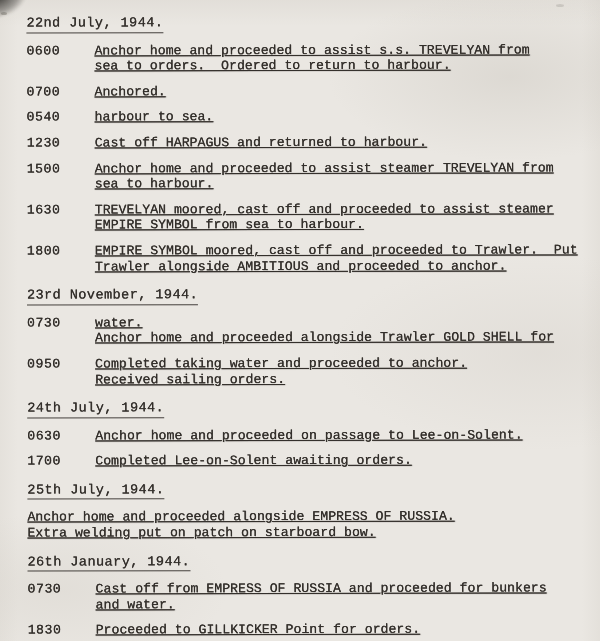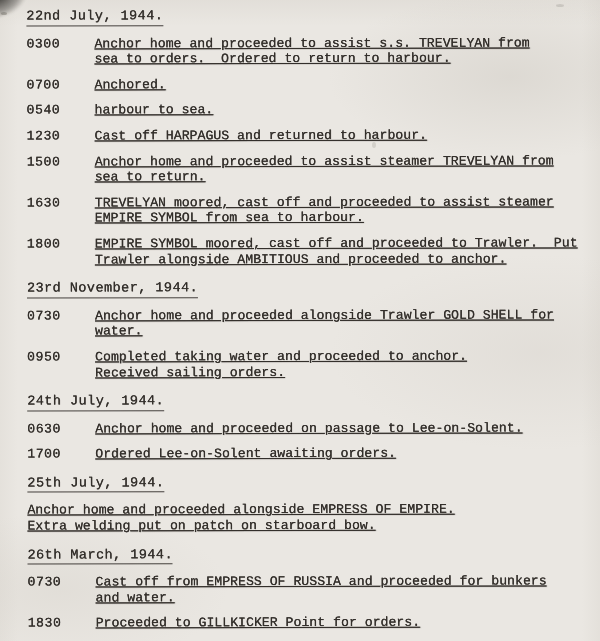--- a/index.html
+++ b/index.html
@@ -45,21 +45,21 @@
     position: absolute;
     left: 27px; top: 7px;
     width: 556px;
     color: var(--ink, #332f2b);
     font-size: 13.2px;
     line-height: 15.6px;
     text-shadow: 0 0 0.6px rgba(45,41,37,0.85), 0.3px 0.3px 0.4px rgba(45,41,37,0.35);
     transform: rotate(-0.12deg);
   }
   .log-section { margin-top: 13px; }
-  .log-section:first-child { margin-top: 1px; }
+  .log-section:first-child { margin-top: 8px; }
   .day-heading {
     font-size: 13.6px;
     font-weight: normal;
     letter-spacing: 0.4px;
   }
   .day-heading span {
     display: inline-block;
     border-bottom: 1.8px solid rgba(51,47,43,0.9);
     padding-bottom: 1px;
   }
@@ -81,21 +81,21 @@
 <div class="page">
   <div class="corner-smudge"></div>
   <div class="speck s1"></div>
   <div class="speck s2"></div>
   <div class="speck s3"></div>
   <div class="content">
   <section class="log-section">
     <h2 class="day-heading"><span>22nd July, 1944.</span></h2>
     <div class="entries">
   <div class="log-entry">
-    <div class="entry-time">0300</div>
+    <div class="entry-time">0600</div>
     <div class="entry-text">
               <div class="entry-line">Anchor home and proceeded to assist s.s. TREVELYAN from</div>
               <div class="entry-line">sea to orders.  Ordered to return to harbour.</div>
             </div>
   </div>
 
   <div class="log-entry">
     <div class="entry-time">0700</div>
     <div class="entry-text">
               <div class="entry-line">Anchored.</div>
@@ -113,21 +113,21 @@
     <div class="entry-time">1230</div>
     <div class="entry-text">
               <div class="entry-line">Cast off HARPAGUS and returned to harbour.</div>
             </div>
   </div>
 
   <div class="log-entry">
     <div class="entry-time">1500</div>
     <div class="entry-text">
               <div class="entry-line">Anchor home and proceeded to assist steamer TREVELYAN from</div>
-              <div class="entry-line">sea to return.</div>
+              <div class="entry-line">sea to harbour.</div>
             </div>
   </div>
 
   <div class="log-entry">
     <div class="entry-time">1630</div>
     <div class="entry-text">
               <div class="entry-line">TREVELYAN moored, cast off and proceeded to assist steamer</div>
               <div class="entry-line">EMPIRE SYMBOL from sea to harbour.</div>
             </div>
   </div>
@@ -141,22 +141,22 @@
   </div>
 </div>
   </section>
 
   <section class="log-section">
     <h2 class="day-heading"><span>23rd November, 1944.</span></h2>
     <div class="entries">
   <div class="log-entry">
     <div class="entry-time">0730</div>
     <div class="entry-text">
+              <div class="entry-line">water.</div>
               <div class="entry-line">Anchor home and proceeded alongside Trawler GOLD SHELL for</div>
-              <div class="entry-line">water.</div>
             </div>
   </div>
 
   <div class="log-entry">
     <div class="entry-time">0950</div>
     <div class="entry-text">
               <div class="entry-line">Completed taking water and proceeded to anchor.</div>
               <div class="entry-line">Received sailing orders.</div>
             </div>
   </div>
@@ -169,40 +169,40 @@
   <div class="log-entry">
     <div class="entry-time">0630</div>
     <div class="entry-text">
               <div class="entry-line">Anchor home and proceeded on passage to Lee-on-Solent.</div>
             </div>
   </div>
 
   <div class="log-entry">
     <div class="entry-time">1700</div>
     <div class="entry-text">
-              <div class="entry-line">Ordered Lee-on-Solent awaiting orders.</div>
+              <div class="entry-line">Completed Lee-on-Solent awaiting orders.</div>
             </div>
   </div>
 </div>
   </section>
 
   <section class="log-section">
     <h2 class="day-heading"><span>25th July, 1944.</span></h2>
     <div class="entries">
   <div class="log-entry">
     <div class="entry-text">
-              <div class="entry-line">Anchor home and proceeded alongside EMPRESS OF EMPIRE.</div>
+              <div class="entry-line">Anchor home and proceeded alongside EMPRESS OF RUSSIA.</div>
               <div class="entry-line">Extra welding put on patch on starboard bow.</div>
             </div>
   </div>
 </div>
   </section>
 
   <section class="log-section">
-    <h2 class="day-heading"><span>26th March, 1944.</span></h2>
+    <h2 class="day-heading"><span>26th January, 1944.</span></h2>
     <div class="entries">
   <div class="log-entry">
     <div class="entry-time">0730</div>
     <div class="entry-text">
               <div class="entry-line">Cast off from EMPRESS OF RUSSIA and proceeded for bunkers</div>
               <div class="entry-line">and water.</div>
             </div>
   </div>
 
   <div class="log-entry">

